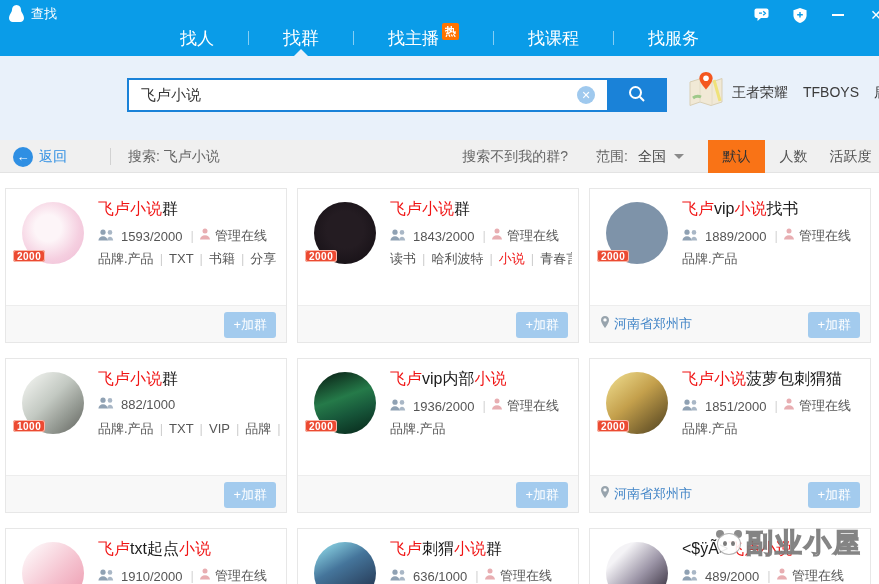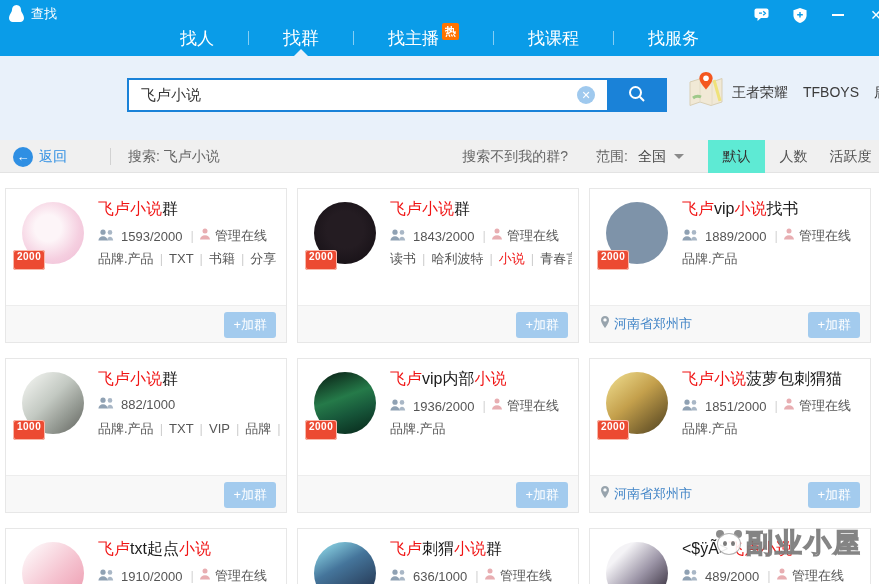--- a/index.html
+++ b/index.html
@@ -35,27 +35,27 @@
   .back-link { position:absolute; left:13px; top:0; height:33px; display:flex; align-items:center; gap:6px; color:#2f8fe3; cursor:pointer; }
   .back-circle { width:20px; height:20px; border-radius:50%; background:#2f8fe3; color:#fff; font-size:13px; font-weight:bold; display:flex; align-items:center; justify-content:center; }
   .filter-divider { position:absolute; left:110px; top:8px; width:1px; height:17px; background:#d2d2d2; }
   .search-term { position:absolute; left:128px; top:0; height:33px; display:flex; align-items:center; }
   .filter-right { position:absolute; right:0; top:0; height:33px; display:flex; align-items:center; }
   .cant-find { margin-right:28px; cursor:pointer; }
   .scope-label { margin-right:10px; }
   .scope-value { color:#444; cursor:pointer; display:flex; align-items:center; gap:8px; margin-right:24px; }
   .caret-down { width:0; height:0; border:5px solid transparent; border-top-color:#8a8a8a; position:relative; top:2px; }
   .sort-tab { width:57px; height:33px; display:flex; align-items:center; justify-content:center; cursor:pointer; color:#555; }
-  .sort-tab.active { background:#5eead4; color:#333; }
+  .sort-tab.active { background:#f97316; color:#333; }
 
   
   .content { position:absolute; top:173px; left:0; right:0; bottom:0; background:#fff; }
   .card { position:absolute; width:282px; height:155px; background:#fff; border:1px solid #e7e7e7; cursor:pointer; }
   .avatar { position:absolute; left:16px; top:13px; width:62px; height:62px; border-radius:50%; }
-  .cap-badge { position:absolute; left:7px; top:61px; background:#ec4a32; color:#fff; font-size:10px; font-weight:bold; letter-spacing:.5px; padding:1px 4px 8px; border-radius:3px; box-shadow:0 0 0 1px #f8b9ab inset; }
+  .cap-badge { position:absolute; left:7px; top:61px; background:#ec4a32; color:#fff; font-size:10px; font-weight:bold; letter-spacing:.5px; padding:1px 4px 0; border-radius:3px; box-shadow:0 0 0 1px #f8b9ab inset; }
   .c-title { position:absolute; left:92px; top:10px; font-size:16px; color:#1c1c1c; white-space:nowrap; overflow:hidden; max-width:182px; }
   .hl { color:#f01414; }
   .c-info { position:absolute; left:92px; top:38px; display:flex; align-items:center; gap:6px; font-size:13px; color:#555; white-space:nowrap; }
   .info-sep { color:#d5d5d5; margin:0 2px; }
   .c-tags { position:absolute; left:92px; top:61px; font-size:13px; color:#555; white-space:nowrap; overflow:hidden; max-width:182px; }
   .tsep { color:#cfcfcf; margin:0 6px; }
   .c-footer { position:absolute; left:0; right:0; bottom:0; height:37px; background:#f8f8f8; border-top:1px solid #ededed; }
   .join-btn { position:absolute; right:10px; top:6px; background:#a3cbee; color:#fff; border:none; font-size:13px; padding:4px 9px; border-radius:3px; cursor:pointer; font-family:inherit; }
   .loc { position:absolute; left:10px; top:9px; display:flex; align-items:center; gap:4px; color:#3f83c6; font-size:13px; }
 

